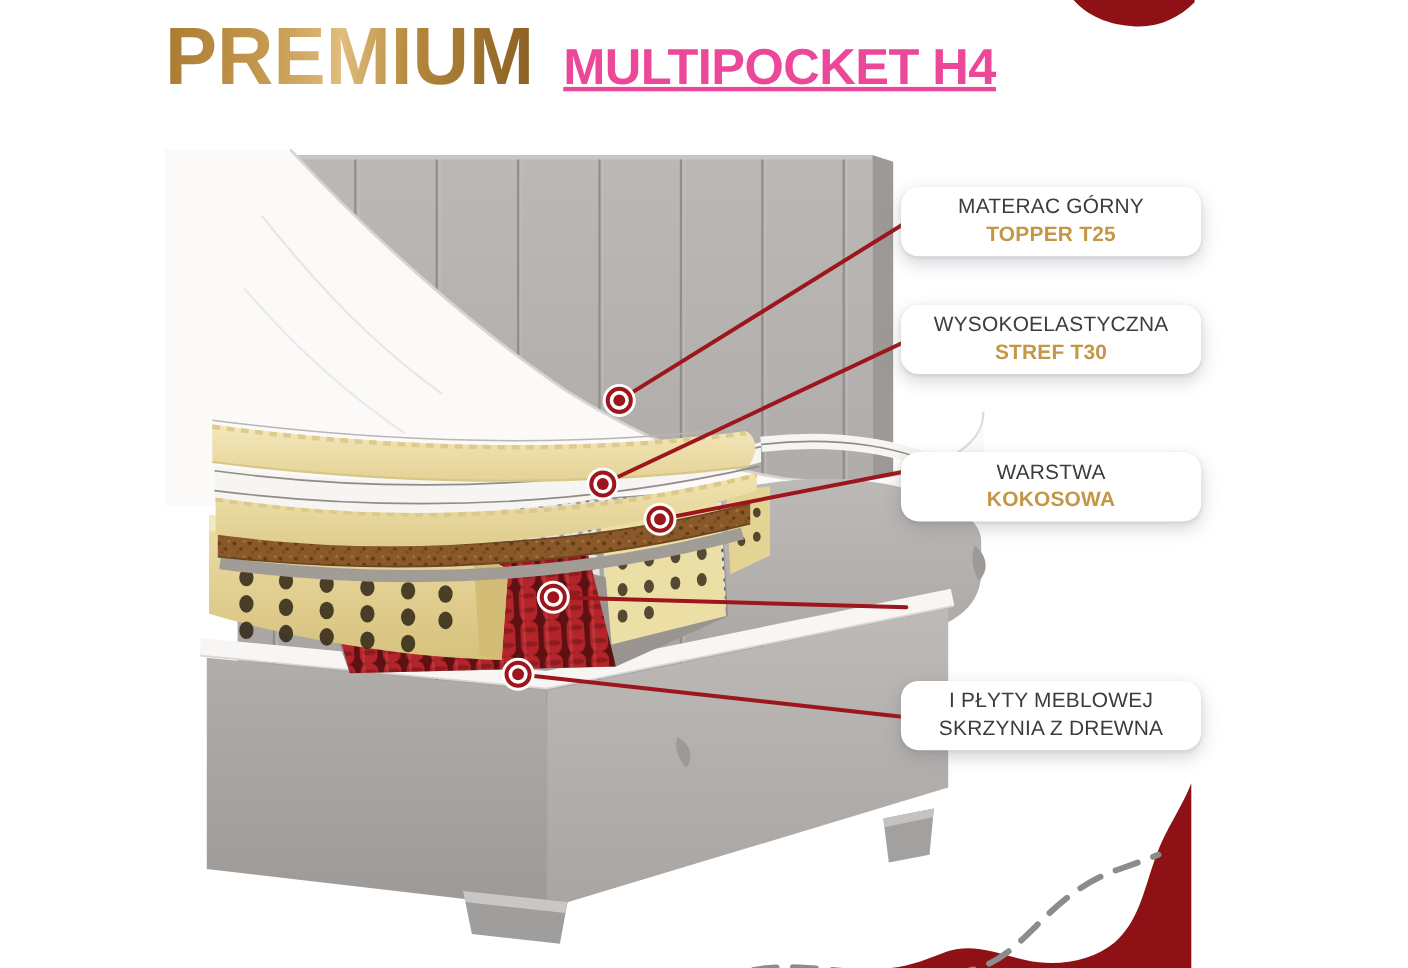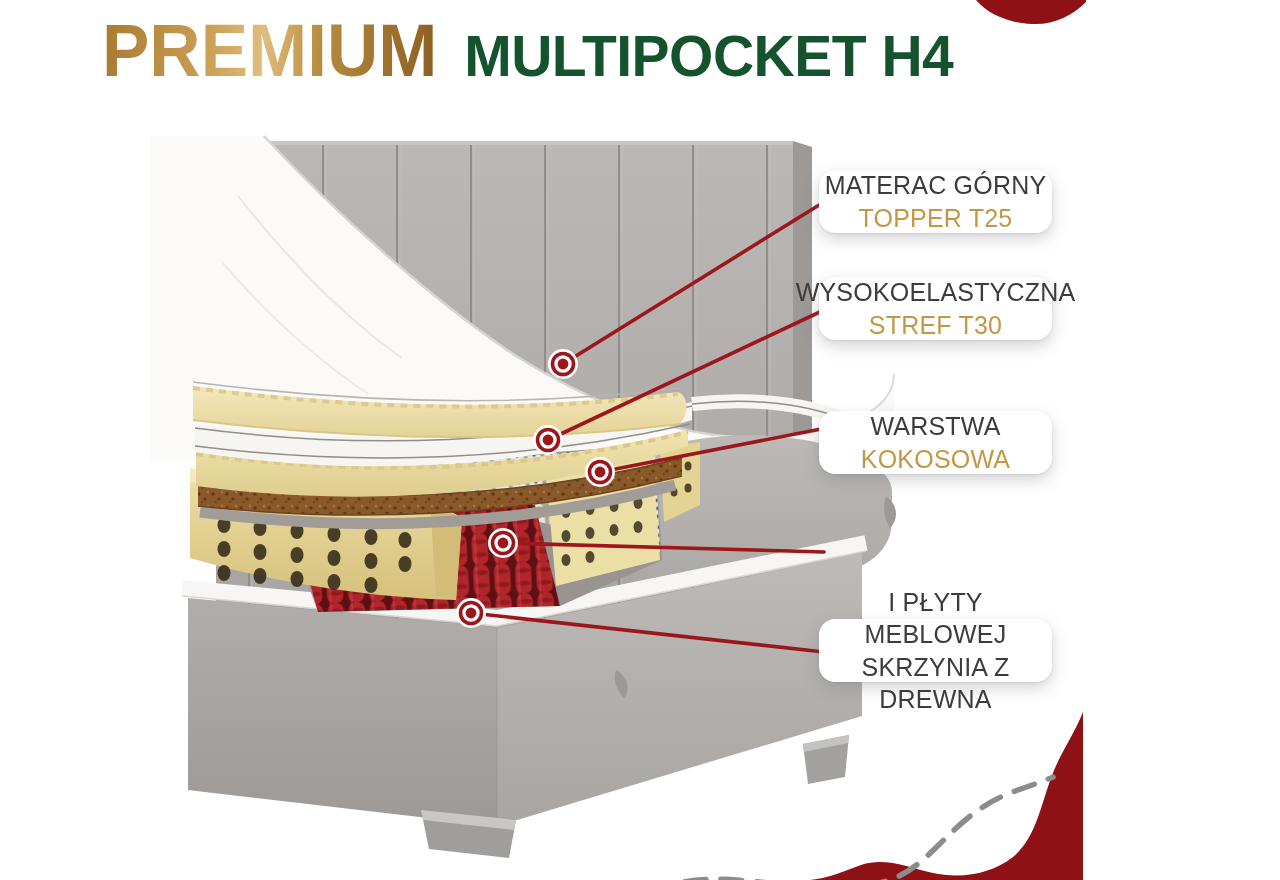--- a/index.html
+++ b/index.html
@@ -4,26 +4,26 @@
 <style>
   html,body{margin:0;padding:0;background:#ffffff;}
   .stage{position:relative;width:1280px;height:880px;background:#fff;overflow:hidden;
          font-family:"Liberation Sans",sans-serif;}
   .title-row{position:absolute;top:10px;left:0;width:1048px;display:flex;
              justify-content:center;align-items:baseline;gap:20px;line-height:1.12;}
   .brand{font-size:74px;font-weight:700;letter-spacing:0px;
          background:linear-gradient(93deg,#a87b31 0%,#c89c52 30%,#e0bd7e 48%,#b68a3c 66%,#8a5f22 100%);
          -webkit-background-clip:text;background-clip:text;color:transparent;
          transform:scaleX(.96);}
-  .model{font-size:57px;font-weight:700;color:#14532d;letter-spacing:-0.5px;}
-  .card{position:absolute;left:819px;width:233px;height:63px;background:#fff;border-radius:16px;
+  .model{font-size:46px;font-weight:700;color:#ec4899;letter-spacing:-0.5px;text-decoration:underline;}
+  .card{position:absolute;left:819px;width:273px;height:63px;background:#fff;border-radius:16px;
         box-shadow:0 6px 16px rgba(110,110,125,.30),0 1px 3px rgba(0,0,0,.08);
         display:flex;flex-direction:column;justify-content:center;align-items:center;
-        text-align:center;line-height:1.3;font-size:25px;color:#3c3c3c;letter-spacing:.2px;z-index:2;}
-  .card .gold{color:#c39745;font-weight:400;}
+        text-align:center;line-height:1.3;font-size:19px;color:#3c3c3c;letter-spacing:.2px;z-index:2;}
+  .card .gold{color:#c39745;font-weight:700;}
   svg{position:absolute;left:0;top:0;}
   .callout-line{stroke:#9c161b;stroke-width:3.6;stroke-linecap:round;}
 </style>
 </head>
 <body>
 
 <div class="stage">
 
   <svg width="1280" height="880" viewBox="0 0 1280 880">
     <defs>

